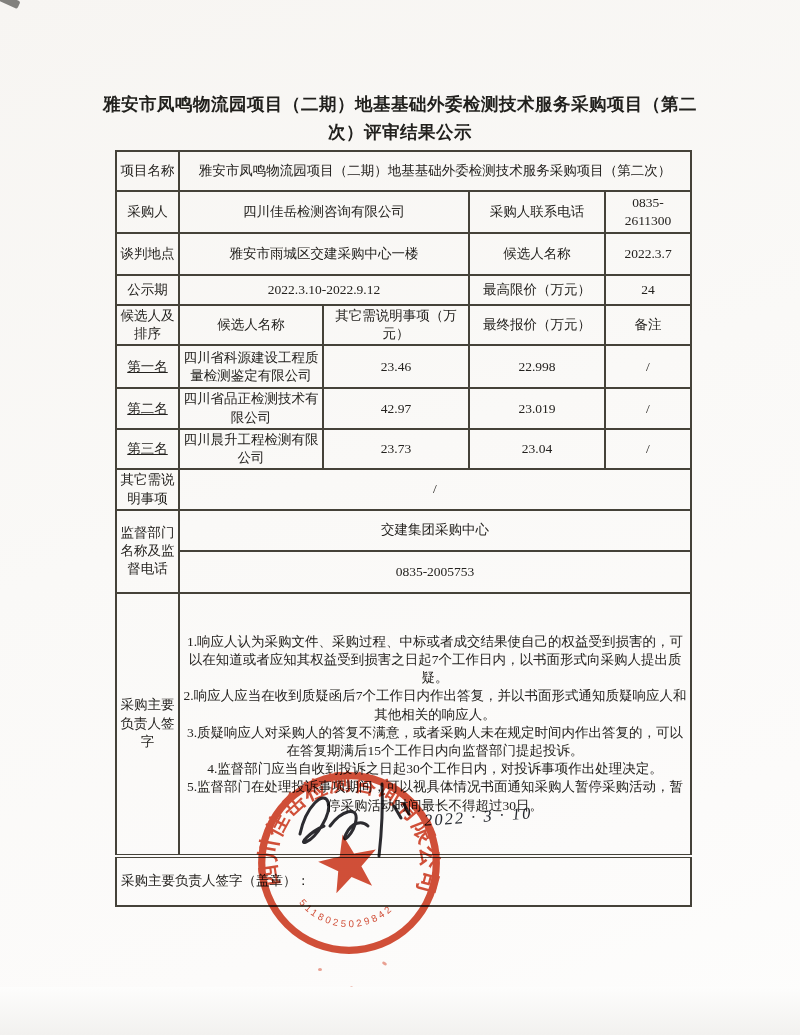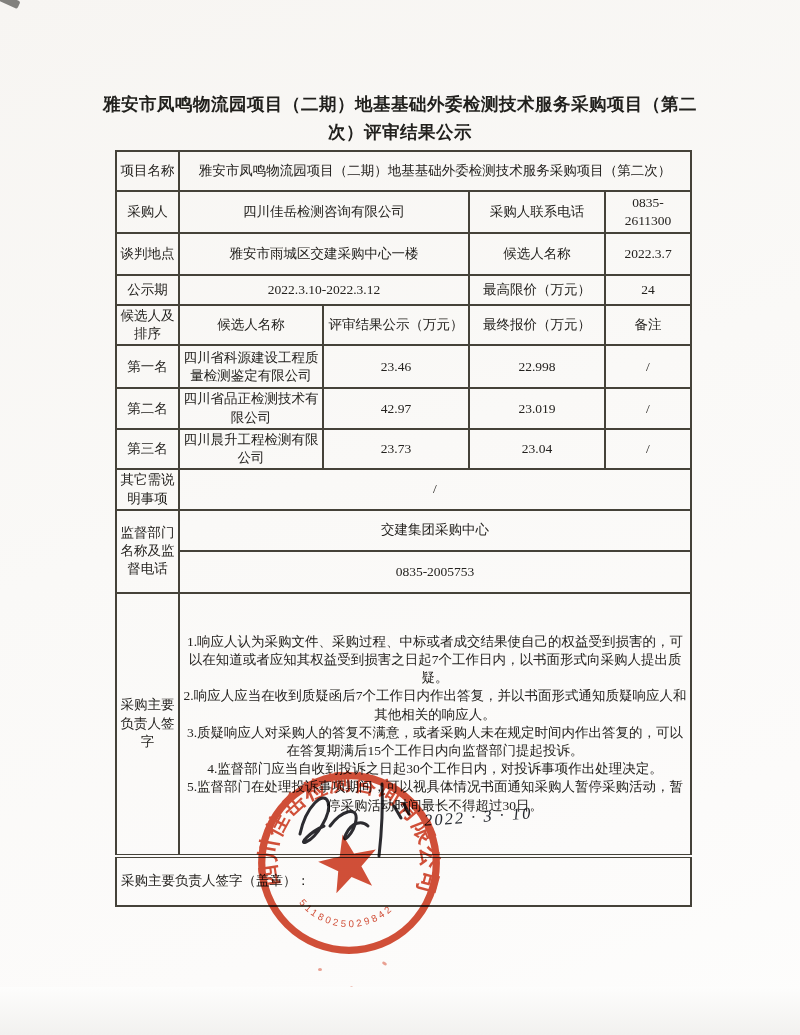--- a/index.html
+++ b/index.html
@@ -33,21 +33,21 @@
     position:absolute;left:115px;top:150px;width:575px;
     border-collapse:collapse;table-layout:fixed;
     font-size:13.5px;color:#24221f;
   }
   table.result td{
     border:2px solid #454239;
     padding:1px 3px;text-align:center;vertical-align:middle;line-height:1.35;
     overflow:hidden;
   }
   td.lbl{text-align:left;padding-left:4px;line-height:1.45;}
-  td.rank{text-align:center;}
+  td.rank{text-align:center;text-decoration:underline;}
   tr.h36 td{height:36px;} tr.h38 td{height:38px;} tr.h26 td{height:26px;}
   tr.h29 td{height:29px;} tr.h39 td{height:39px;} tr.h35 td{height:35px;}
   tr.h37 td{height:37px;} tr.h258 td{height:258px;} tr.h45 td{height:45px;}
   td.obj{
     vertical-align:top;text-align:left;
     padding:44px 6px 8px 5px;line-height:1.58;
   }
   td.obj .obj-line{margin:0;}
   tr.sig td{
     border-top:4px double #454239;
@@ -102,28 +102,28 @@
         <td>0835-2611300</td>
       </tr>
       <tr class="h38">
         <td class="lbl">谈判地点</td>
         <td colspan="2">雅安市雨城区交建采购中心一楼</td>
         <td>候选人名称</td>
         <td>2022.3.7</td>
       </tr>
       <tr class="h26">
         <td class="lbl">公示期</td>
-        <td colspan="2">2022.3.10-2022.3.12</td>
+        <td colspan="2">2022.3.10-2022.9.12</td>
         <td>最高限价（万元）</td>
         <td>24</td>
       </tr>
       <tr class="h29">
         <td class="lbl">候选人及排序</td>
         <td>候选人名称</td>
-        <td>评审结果公示（万元）</td>
+        <td>其它需说明事项（万元）</td>
         <td>最终报价（万元）</td>
         <td>备注</td>
       </tr>
       <tr class="h39">
         <td class="rank">第一名</td>
         <td>四川省科源建设工程质量检测鉴定有限公司</td>
         <td>23.46</td>
         <td>22.998</td>
         <td>/</td>
       </tr>

